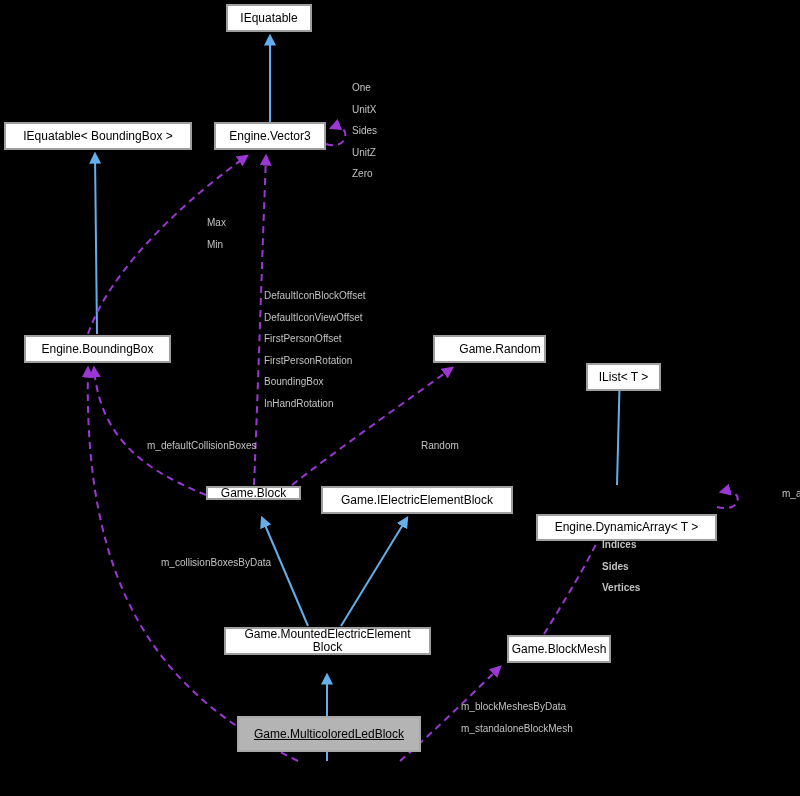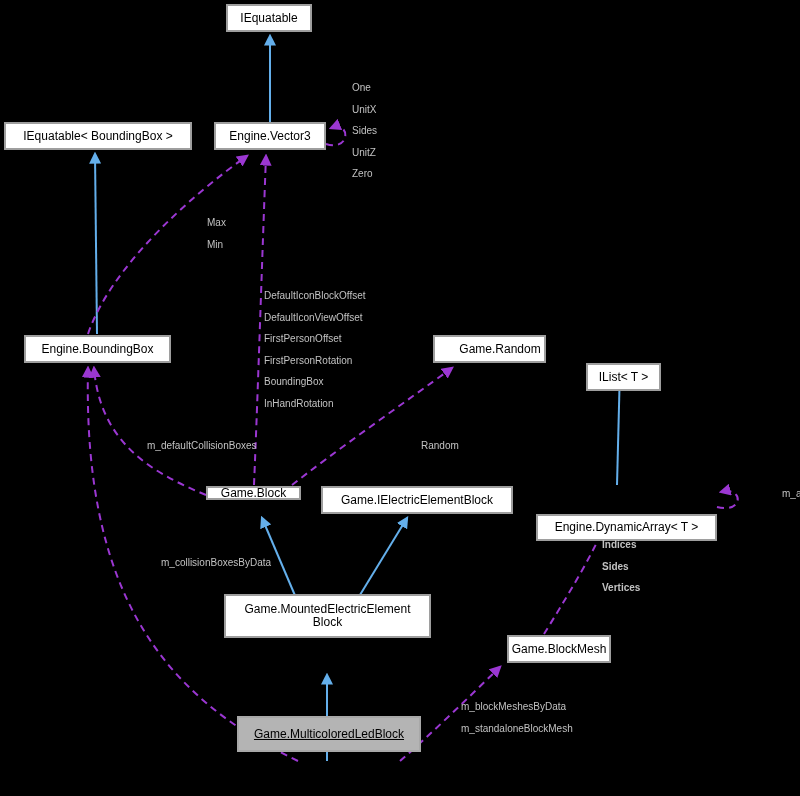--- a/index.html
+++ b/index.html
@@ -92,21 +92,21 @@
   </div>
 
   <div class="node" style="left:321px;top:486px;width:192px;height:28px;">
     <span>Game.IElectricElementBlock</span>
   </div>
 
   <div class="node" style="left:536px;top:486px;width:181px;height:27px;margin-top:28px;">
     <span>Engine.DynamicArray&lt; T &gt;</span>
   </div>
 
-  <div class="node" style="left:224px;top:594px;width:207px;height:44px;">
+  <div class="node" style="left:224px;top:627px;width:207px;height:28px;">
     <span>Game.MountedElectricElement</span>
     <span>Block</span>
   </div>
 
   <div class="node" style="left:467px;top:635px;width:104px;height:28px;margin-left:40px;">
     <span>Game.BlockMesh</span>
   </div>
 
   <div class="node highlight" style="left:237px;top:716px;width:184px;height:36px;text-decoration:underline;">
     <span>Game.MulticoloredLedBlock</span>

